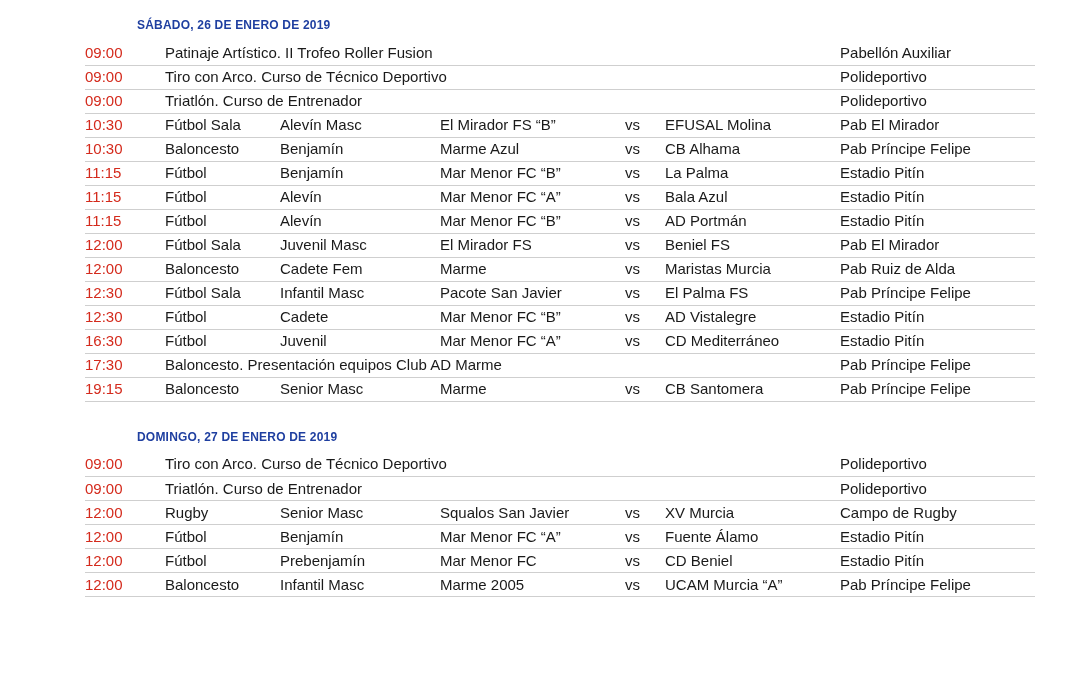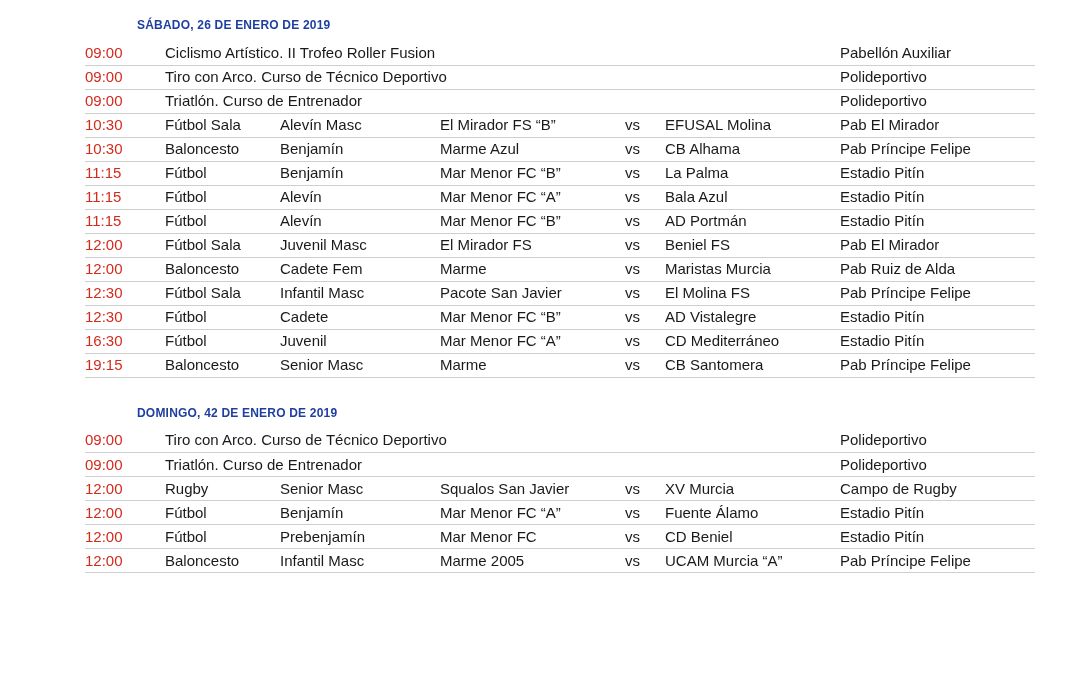--- a/index.html
+++ b/index.html
@@ -102,21 +102,21 @@
         <col class="c-team1">
           <col class="c-vs">
           <col class="c-team2">
           <col class="c-venue">
           <col class="c-end">
       </colgroup>
       <tbody>
         <tr>
           <td class="cell-pad"></td>
           <td class="time">09:00</td>
-          <td class="span-desc" colspan="5">Ciclismo Artístico. II Trofeo Roller Fusion</td>
+          <td class="span-desc" colspan="5">Patinaje Artístico. II Trofeo Roller Fusion</td>
           <td class="venue">Pabellón Auxiliar</td>
           <td class="cell-end"></td>
         </tr>
         <tr>
           <td class="cell-pad"></td>
           <td class="time">09:00</td>
           <td class="span-desc" colspan="5">Tiro con Arco. Curso de Técnico Deportivo</td>
           <td class="venue">Polideportivo</td>
           <td class="cell-end"></td>
         </tr>
@@ -205,21 +205,21 @@
           <td class="venue">Pab Ruiz de Alda</td>
           <td class="cell-end"></td>
         </tr>
         <tr>
           <td class="cell-pad"></td>
           <td class="time">12:30</td>
           <td class="sport">Fútbol Sala</td>
           <td class="cat">Infantil Masc</td>
           <td class="team1">Pacote San Javier</td>
           <td class="vs">vs</td>
-          <td class="team2">El Molina FS</td>
+          <td class="team2">El Palma FS</td>
           <td class="venue">Pab Príncipe Felipe</td>
           <td class="cell-end"></td>
         </tr>
         <tr>
           <td class="cell-pad"></td>
           <td class="time">12:30</td>
           <td class="sport">Fútbol</td>
           <td class="cat">Cadete</td>
           <td class="team1">Mar Menor FC “B”</td>
           <td class="vs">vs</td>
@@ -234,38 +234,45 @@
           <td class="time">16:30</td>
           <td class="sport">Fútbol</td>
           <td class="cat">Juvenil</td>
           <td class="team1">Mar Menor FC “A”</td>
           <td class="vs">vs</td>
           <td class="team2">CD Mediterráneo</td>
           <td class="venue">Estadio Pitín</td>
           <td class="cell-end"></td>
         </tr>
 
+        <tr>
+          <td class="cell-pad"></td>
+          <td class="time">17:30</td>
+          <td class="span-desc" colspan="5">Baloncesto. Presentación equipos Club AD Marme</td>
+          <td class="venue">Pab Príncipe Felipe</td>
+          <td class="cell-end"></td>
+        </tr>
 
         <tr>
           <td class="cell-pad"></td>
           <td class="time">19:15</td>
           <td class="sport">Baloncesto</td>
           <td class="cat">Senior Masc</td>
           <td class="team1">Marme</td>
           <td class="vs">vs</td>
           <td class="team2">CB Santomera</td>
           <td class="venue">Pab Príncipe Felipe</td>
           <td class="cell-end"></td>
         </tr>
       </tbody>
     </table>
   </div>
 
   <div class="section">
-    <div class="section-title day-title-sunday">DOMINGO, 42 DE ENERO DE 2019</div>
+    <div class="section-title day-title-sunday">DOMINGO, 27 DE ENERO DE 2019</div>
     <table class="schedule">
       <colgroup>
         <col class="c-pad">
           <col class="c-time">
           <col class="c-sport">
           <col class="c-cat">
         <col class="c-team1">
           <col class="c-vs">
           <col class="c-team2">
           <col class="c-venue">

